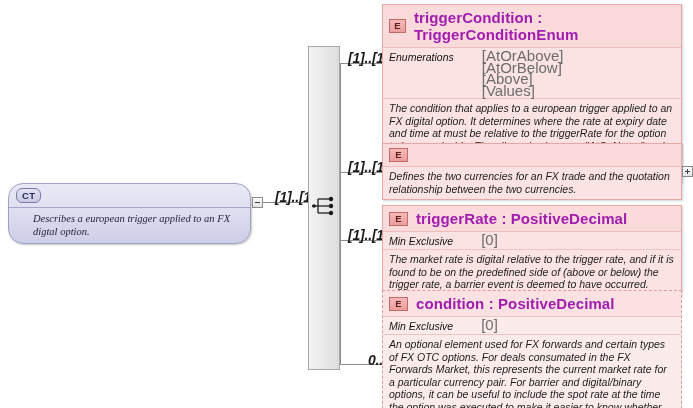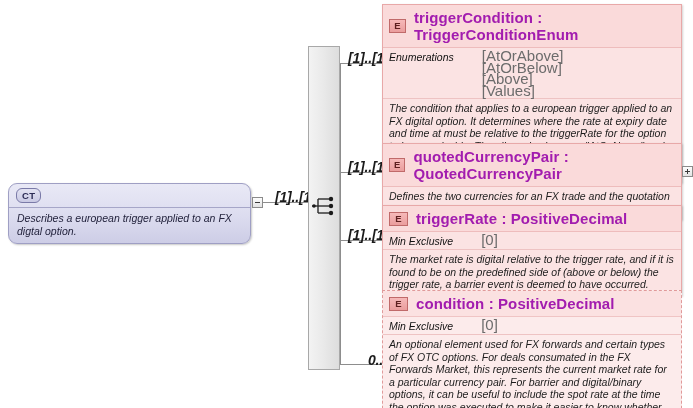--- a/index.html
+++ b/index.html
@@ -19,21 +19,21 @@
 
   
   .abs { position: absolute; }
 
   
   #ct-box {
     left: 8px;
     top: 183px;
     width: 243px;
     border: 1px solid #9f9fc4;
-    border-radius: 9px;
+    border-radius: 15px;
     background: linear-gradient(to bottom, #e9e9f6 0%, #dcdcef 55%, #cdcde6 100%);
     box-shadow: 1px 1px 2px rgba(0,0,0,0.22);
     box-sizing: border-box;
   }
   #ct-header {
     display: flex;
     align-items: center;
     gap: 7px;
     padding: 4px 8px 4px 7px;
     border-bottom: 1px solid #a6a6c8;
@@ -50,25 +50,26 @@
     padding: 1px 5px 1px 5px;
     line-height: 11px;
   }
   #ct-title {
     font-size: 12.5px;
     font-weight: bold;
     color: #1a1a2e;
     letter-spacing: .1px;
   }
   #ct-doc {
-    padding: 4px 8px 5px 8px;
+    padding: 4px 8px 5px 24px;
     font-style: italic;
     font-size: 10.5px;
     color: #23233d;
     line-height: 13px;
+    font-family: Liberation Serif, serif;
   }
 
   
   .toggle {
     width: 11px;
     height: 11px;
     border: 1px solid #8a8a8a;
     background: linear-gradient(to bottom,#fdfdfd,#e3e3e3);
     box-sizing: border-box;
     position: relative;
@@ -253,21 +254,20 @@
       <div>[Above]</div>
       <div>[Values]</div>
     </span>
   </div>
   <div class="ebox-doc">The condition that applies to a european trigger applied to an FX digital option. It determines where the rate at expiry date and time at must be relative to the triggerRate for the option to be exercisable. The allowed values are "AtOrAbove" and "AtOrBelow". DEPRECATE: Values "Above" and "Below" are deprecated.</div>
 </div>
 
 <div class="abs ebox" style="top:143px; width:300px;">
   <div class="ebox-header">
     <span class="e-badge">E</span>
-    <span class="e-title">quotedCurrencyPair : QuotedCurrencyPair</span>
   </div>
   <div class="ebox-doc">Defines the two currencies for an FX trade and the quotation relationship between the two currencies.</div>
   <div class="right-expander toggle plus"></div>
 </div>
 
 <div class="abs ebox" style="top:205px; width:300px;">
   <div class="ebox-header">
     <span class="e-badge">E</span>
     <span class="e-title">triggerRate : PositiveDecimal</span>
   </div>

